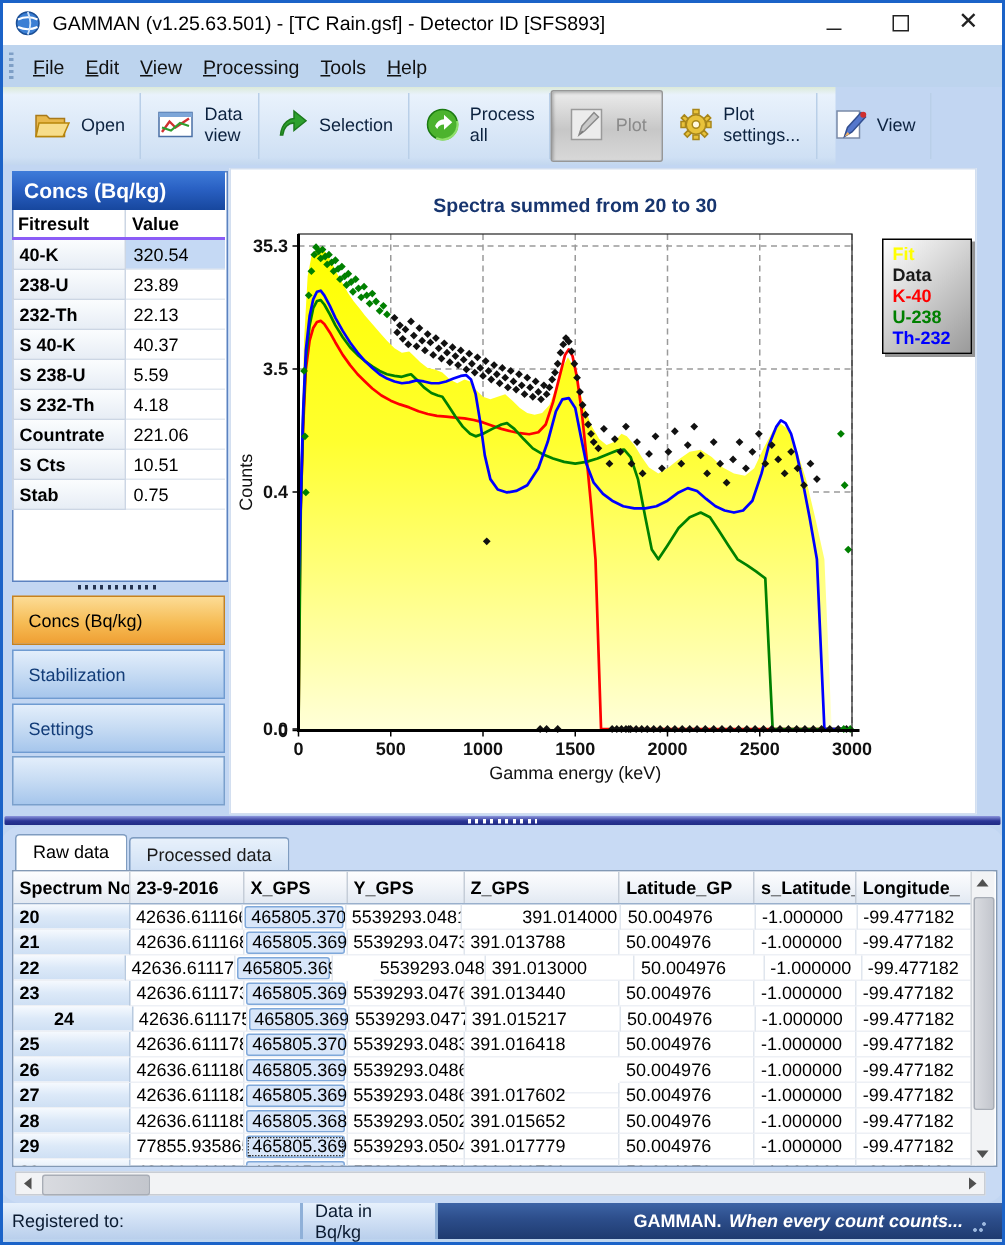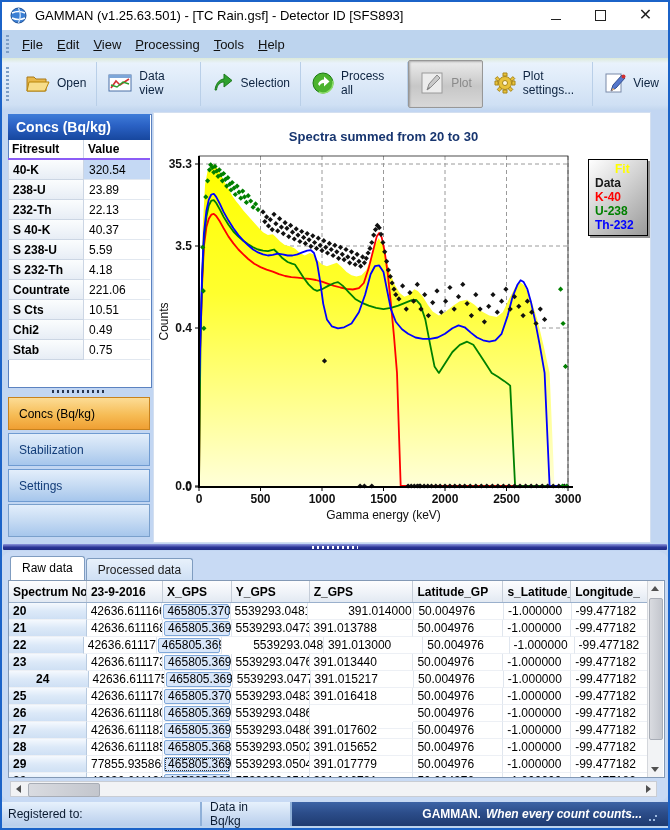--- a/index.html
+++ b/index.html
@@ -17,21 +17,21 @@
   .glyph-max{display:inline-block;width:9px;height:9px;border:1px solid #222;}
   .glyph-close{font-size:16px;line-height:1;}
 
   
   .menubar{position:absolute;left:0;top:30px;width:670px;height:28px;background:#bdd4ee;display:flex;align-items:center;}
   .grip-v{width:3px;height:18px;margin:0 6px 0 6px;background:repeating-linear-gradient(180deg,#7e9fc6 0 2px,transparent 2px 4px);}
   .menu-item{font-size:13px;color:#111;padding:4px 7px;cursor:default;}
   .menu-item u{text-decoration:underline;}
 
   
-  .toolbar{position:absolute;left:0;top:58px;width:670px;height:52px;
+  .toolbar{position:absolute;left:0;top:58px;width:557px;height:52px;
            background:linear-gradient(180deg,#f3f9ff 0%,#dcead9 0%,#e9f2fc 10%,#cfe0f4 90%,#c3d7ef 100%);
            border-bottom:1px solid #9fbede;display:flex;align-items:center;}
   .toolbar .grip-v{height:34px;}
   .tbtn{height:44px;display:flex;align-items:center;gap:6px;padding:0 10px;border-right:1px solid #b9cfe8;
         font-size:12px;color:#0c223f;cursor:default;}
   .tbtn .lbl{max-width:62px;line-height:1.15;}
   .tbtn.pressed{background:linear-gradient(180deg,#ececec 0%,#c7c7c7 55%,#d8d8d8 100%);
         border:1px solid #979797;border-radius:2px;color:#8a8a8a;height:46px;box-shadow:inset 1px 1px 2px rgba(0,0,0,.25);}
   .tbtn svg{flex:none;}
 
@@ -255,24 +255,20 @@
             <div class="fr-label">S 232-Th</div>
             <div class="fr-value">4.18</div>
           </div>
           <div class="fr-row">
             <div class="fr-label">Countrate</div>
             <div class="fr-value">221.06</div>
           </div>
           <div class="fr-row">
             <div class="fr-label">S Cts</div>
             <div class="fr-value">10.51</div>
-          </div>
-          <div class="fr-row">
-            <div class="fr-label">Chi2</div>
-            <div class="fr-value">0.49</div>
           </div>
           <div class="fr-row">
             <div class="fr-label">Stab</div>
             <div class="fr-value">0.75</div>
           </div>
         </div>
       <div class="side-split">
           <div class="dots-h-dark"></div>
         </div>
       <div id="side-btns">
@@ -522,21 +518,21 @@
           <line x1="41" y1="215" x2="45" y2="215" stroke="#000"></line>
           <text x="38" y="219" text-anchor="end" font-size="12" font-family="Liberation Sans, sans-serif" font-weight="700" fill="#111">0.4</text>
           <line x1="41" y1="373" x2="45" y2="373" stroke="#000"></line>
           <text x="38" y="377" text-anchor="end" font-size="12" font-family="Liberation Sans, sans-serif" font-weight="700" fill="#111">0.0</text>
           <line x1="41" y1="374" x2="45" y2="374" stroke="#000"></line>
           <text x="38" y="378" text-anchor="end" font-size="12" font-family="Liberation Sans, sans-serif" font-weight="700" fill="#111">0</text>
           <text x="229.5" y="406" text-anchor="middle" font-size="12" font-family="Liberation Sans, sans-serif" font-weight="400" fill="#111">Gamma energy (keV)</text>
           <text x="14" y="208.5" text-anchor="middle" font-size="12" font-family="Liberation Sans, sans-serif" font-weight="400" fill="#111" transform="rotate(-90 14 208.5)">Counts</text>
         </svg>
       <div class="legend" id="chart-legend">
-          <div style="color: rgb(255, 255, 0); margin-left: 20px;">Fit</div>
+          <div style="color: rgb(255, 255, 0);">Fit</div>
           <div style="color: rgb(26, 26, 26);">Data</div>
           <div style="color: rgb(255, 0, 0);">K-40</div>
           <div style="color: rgb(0, 128, 0);">U-238</div>
           <div style="color: rgb(0, 0, 255);">Th-232</div>
         </div>
     </div>
   </div>
 
   <div class="hsplit">
     <div class="bar">

